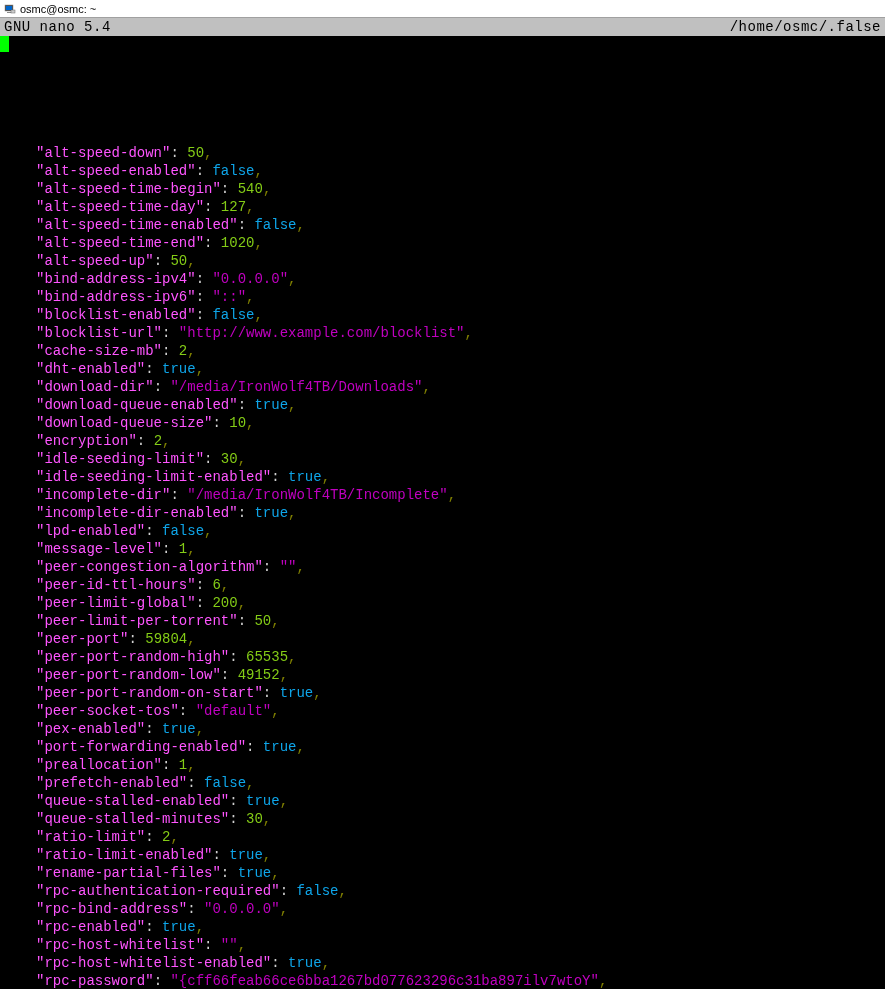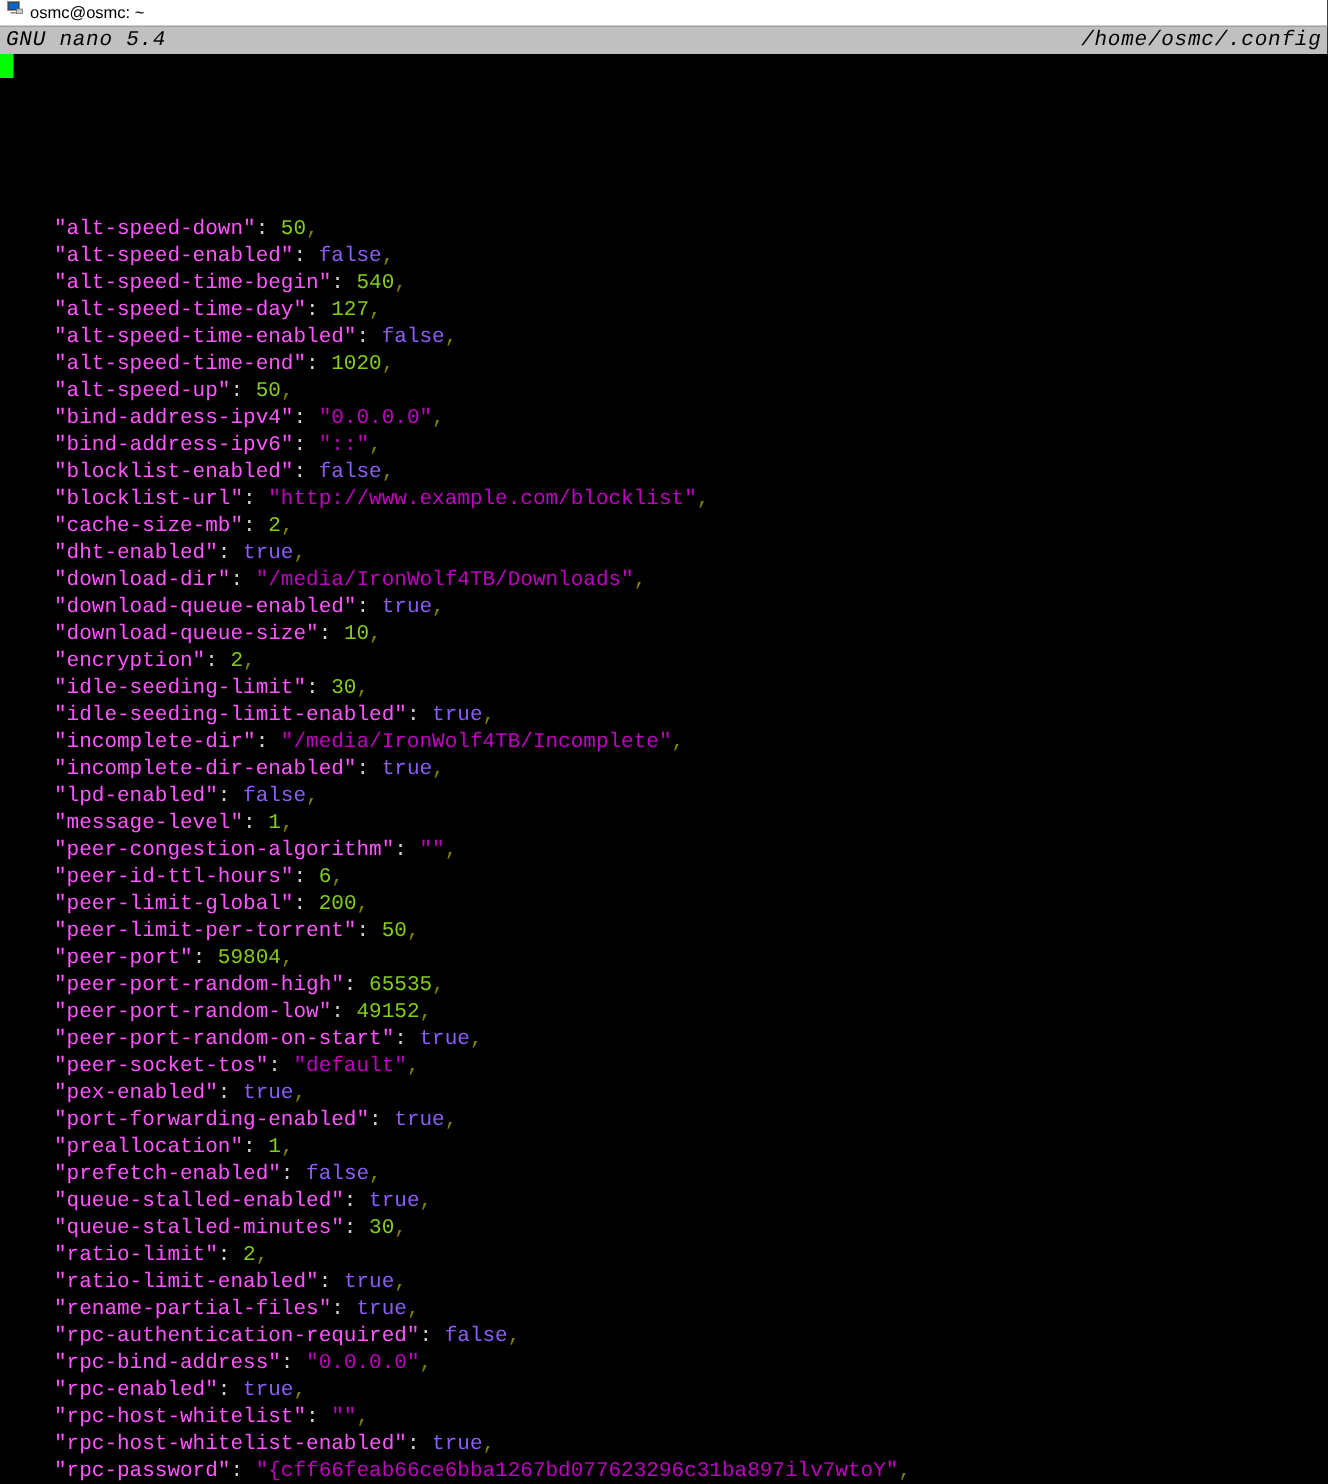--- a/index.html
+++ b/index.html
@@ -15,41 +15,41 @@
   .window-titlebar {
     background: #fff;
     color: #000;
     height: 18px;
     line-height: 18px;
     padding-left: 4px;
     font-family: "Segoe UI", Tahoma, sans-serif;
     font-size: 11px;
     border-bottom: 1px solid #a0a0a0;
     display: flex;
+    align-items: center;
     gap: 4px;
   }
   .putty-icon {
     width: 12px;
     height: 12px;
     display: inline-block;
   }
   .menu-bar {
     background: #c0c0c0;
     color: #000;
     height: 18px;
     line-height: 18px;
     padding: 0 4px;
     display: flex;
     justify-content: space-between;
     font-size: 14px;
     letter-spacing: 0.5px;
   }
   .menu-left, .menu-right {
     white-space: pre;
-    font-style: italic;
   }
   .terminal {
     background: #000;
     padding: 0;
     line-height: 18px;
     white-space: pre;
     position: relative;
   }
   .cursor-block {
     position: absolute;
@@ -60,41 +60,41 @@
     background: #00ff00;
   }
   .line { 
     height: 18px; 
     padding-left: 9px;
   }
   .indent { display:inline-block; width: 27px; }
   .k { color: #ff55ff; }  
   .c { color: #d0d0d0; }   
   .n { color: #84cc16; }   
-  .b { color: #8b5cf6; }   
+  .b { color: #0ea5e9; }   
   .s { color: #c000c0; }   
   .p { color: #808000; }   
 </style>
 </head>
 <body>
 
 <div class="window-titlebar">
   <span class="putty-icon">
     <svg viewBox="0 0 12 12" width="12" height="12">
       <rect x="1" y="1" width="8" height="6" fill="#444" stroke="#888" stroke-width="0.5"></rect>
       <rect x="2" y="2" width="6" height="4" fill="#06c"></rect>
       <rect x="3" y="8" width="4" height="1" fill="#888"></rect>
       <rect x="7" y="6" width="4" height="3" fill="#ccc" stroke="#666" stroke-width="0.5"></rect>
     </svg>
   </span>
   <span>osmc@osmc: ~</span>
 </div>
 
 <div class="menu-bar">
   <span class="menu-left">GNU nano 5.4</span>
-  <span class="menu-right">/home/osmc/.config</span>
+  <span class="menu-right">/home/osmc/.false</span>
 </div>
 
 <div class="terminal">
   <span class="cursor-block"></span>
   <div class="line"> </div>
   <div id="lines"><div class="line"><span class="indent"></span><span class="k">"alt-speed-down"</span><span class="c">: </span><span class="n">50</span><span class="p">,</span></div><div class="line"><span class="indent"></span><span class="k">"alt-speed-enabled"</span><span class="c">: </span><span class="b">false</span><span class="p">,</span></div><div class="line"><span class="indent"></span><span class="k">"alt-speed-time-begin"</span><span class="c">: </span><span class="n">540</span><span class="p">,</span></div><div class="line"><span class="indent"></span><span class="k">"alt-speed-time-day"</span><span class="c">: </span><span class="n">127</span><span class="p">,</span></div><div class="line"><span class="indent"></span><span class="k">"alt-speed-time-enabled"</span><span class="c">: </span><span class="b">false</span><span class="p">,</span></div><div class="line"><span class="indent"></span><span class="k">"alt-speed-time-end"</span><span class="c">: </span><span class="n">1020</span><span class="p">,</span></div><div class="line"><span class="indent"></span><span class="k">"alt-speed-up"</span><span class="c">: </span><span class="n">50</span><span class="p">,</span></div><div class="line"><span class="indent"></span><span class="k">"bind-address-ipv4"</span><span class="c">: </span><span class="s">"0.0.0.0"</span><span class="p">,</span></div><div class="line"><span class="indent"></span><span class="k">"bind-address-ipv6"</span><span class="c">: </span><span class="s">"::"</span><span class="p">,</span></div><div class="line"><span class="indent"></span><span class="k">"blocklist-enabled"</span><span class="c">: </span><span class="b">false</span><span class="p">,</span></div><div class="line"><span class="indent"></span><span class="k">"blocklist-url"</span><span class="c">: </span><span class="s">"http://www.example.com/blocklist"</span><span class="p">,</span></div><div class="line"><span class="indent"></span><span class="k">"cache-size-mb"</span><span class="c">: </span><span class="n">2</span><span class="p">,</span></div><div class="line"><span class="indent"></span><span class="k">"dht-enabled"</span><span class="c">: </span><span class="b">true</span><span class="p">,</span></div><div class="line"><span class="indent"></span><span class="k">"download-dir"</span><span class="c">: </span><span class="s">"/media/IronWolf4TB/Downloads"</span><span class="p">,</span></div><div class="line"><span class="indent"></span><span class="k">"download-queue-enabled"</span><span class="c">: </span><span class="b">true</span><span class="p">,</span></div><div class="line"><span class="indent"></span><span class="k">"download-queue-size"</span><span class="c">: </span><span class="n">10</span><span class="p">,</span></div><div class="line"><span class="indent"></span><span class="k">"encryption"</span><span class="c">: </span><span class="n">2</span><span class="p">,</span></div><div class="line"><span class="indent"></span><span class="k">"idle-seeding-limit"</span><span class="c">: </span><span class="n">30</span><span class="p">,</span></div><div class="line"><span class="indent"></span><span class="k">"idle-seeding-limit-enabled"</span><span class="c">: </span><span class="b">true</span><span class="p">,</span></div><div class="line"><span class="indent"></span><span class="k">"incomplete-dir"</span><span class="c">: </span><span class="s">"/media/IronWolf4TB/Incomplete"</span><span class="p">,</span></div><div class="line"><span class="indent"></span><span class="k">"incomplete-dir-enabled"</span><span class="c">: </span><span class="b">true</span><span class="p">,</span></div><div class="line"><span class="indent"></span><span class="k">"lpd-enabled"</span><span class="c">: </span><span class="b">false</span><span class="p">,</span></div><div class="line"><span class="indent"></span><span class="k">"message-level"</span><span class="c">: </span><span class="n">1</span><span class="p">,</span></div><div class="line"><span class="indent"></span><span class="k">"peer-congestion-algorithm"</span><span class="c">: </span><span class="s">""</span><span class="p">,</span></div><div class="line"><span class="indent"></span><span class="k">"peer-id-ttl-hours"</span><span class="c">: </span><span class="n">6</span><span class="p">,</span></div><div class="line"><span class="indent"></span><span class="k">"peer-limit-global"</span><span class="c">: </span><span class="n">200</span><span class="p">,</span></div><div class="line"><span class="indent"></span><span class="k">"peer-limit-per-torrent"</span><span class="c">: </span><span class="n">50</span><span class="p">,</span></div><div class="line"><span class="indent"></span><span class="k">"peer-port"</span><span class="c">: </span><span class="n">59804</span><span class="p">,</span></div><div class="line"><span class="indent"></span><span class="k">"peer-port-random-high"</span><span class="c">: </span><span class="n">65535</span><span class="p">,</span></div><div class="line"><span class="indent"></span><span class="k">"peer-port-random-low"</span><span class="c">: </span><span class="n">49152</span><span class="p">,</span></div><div class="line"><span class="indent"></span><span class="k">"peer-port-random-on-start"</span><span class="c">: </span><span class="b">true</span><span class="p">,</span></div><div class="line"><span class="indent"></span><span class="k">"peer-socket-tos"</span><span class="c">: </span><span class="s">"default"</span><span class="p">,</span></div><div class="line"><span class="indent"></span><span class="k">"pex-enabled"</span><span class="c">: </span><span class="b">true</span><span class="p">,</span></div><div class="line"><span class="indent"></span><span class="k">"port-forwarding-enabled"</span><span class="c">: </span><span class="b">true</span><span class="p">,</span></div><div class="line"><span class="indent"></span><span class="k">"preallocation"</span><span class="c">: </span><span class="n">1</span><span class="p">,</span></div><div class="line"><span class="indent"></span><span class="k">"prefetch-enabled"</span><span class="c">: </span><span class="b">false</span><span class="p">,</span></div><div class="line"><span class="indent"></span><span class="k">"queue-stalled-enabled"</span><span class="c">: </span><span class="b">true</span><span class="p">,</span></div><div class="line"><span class="indent"></span><span class="k">"queue-stalled-minutes"</span><span class="c">: </span><span class="n">30</span><span class="p">,</span></div><div class="line"><span class="indent"></span><span class="k">"ratio-limit"</span><span class="c">: </span><span class="n">2</span><span class="p">,</span></div><div class="line"><span class="indent"></span><span class="k">"ratio-limit-enabled"</span><span class="c">: </span><span class="b">true</span><span class="p">,</span></div><div class="line"><span class="indent"></span><span class="k">"rename-partial-files"</span><span class="c">: </span><span class="b">true</span><span class="p">,</span></div><div class="line"><span class="indent"></span><span class="k">"rpc-authentication-required"</span><span class="c">: </span><span class="b">false</span><span class="p">,</span></div><div class="line"><span class="indent"></span><span class="k">"rpc-bind-address"</span><span class="c">: </span><span class="s">"0.0.0.0"</span><span class="p">,</span></div><div class="line"><span class="indent"></span><span class="k">"rpc-enabled"</span><span class="c">: </span><span class="b">true</span><span class="p">,</span></div><div class="line"><span class="indent"></span><span class="k">"rpc-host-whitelist"</span><span class="c">: </span><span class="s">""</span><span class="p">,</span></div><div class="line"><span class="indent"></span><span class="k">"rpc-host-whitelist-enabled"</span><span class="c">: </span><span class="b">true</span><span class="p">,</span></div><div class="line"><span class="indent"></span><span class="k">"rpc-password"</span><span class="c">: </span><span class="s">"{cff66feab66ce6bba1267bd077623296c31ba897ilv7wtoY"</span><span class="p">,</span></div></div>
 </div>
 
 </body></html>

